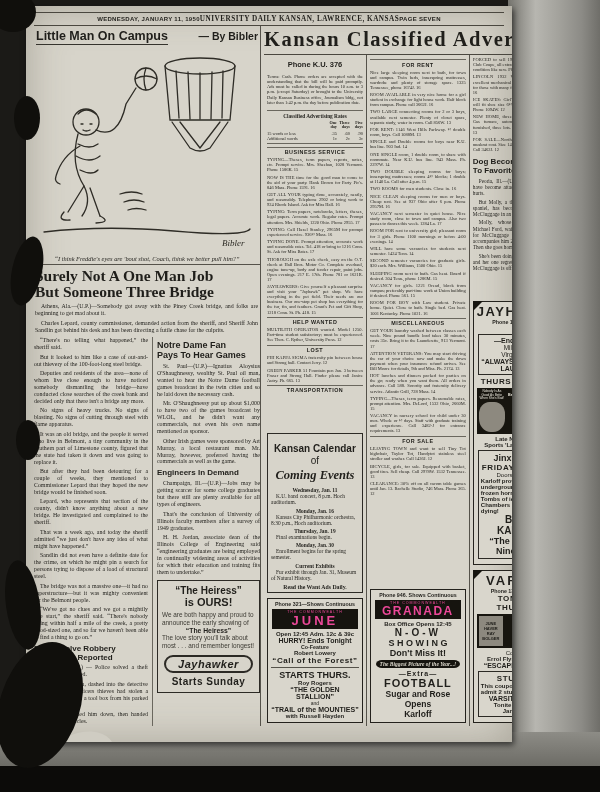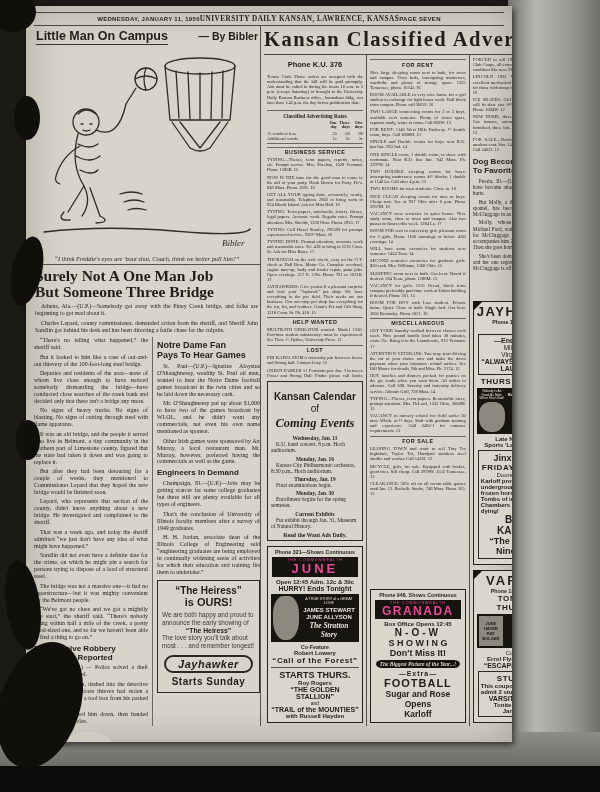--- a/index.html
+++ b/index.html
@@ -334,29 +334,20 @@
             </div>
 
             <div class="tad">
               <div class="ph">Phone 321—Shows Continuous</div>
               <div class="blackbanner">
                 <span class="bb-brand">THE COMMONWEALTH</span>
                 <span class="bb-name">JUNE</span>
               </div>
               <div class="bold6">Open 12:45 Adm. 12c &amp; 39c</div>
               <div class="bold7">HURRY! Ends Tonight</div>
-              <div class="poster" style="height:44px;">
-                <div class="pgray" style="width:26px;"></div>
-                <div style="flex:1;display:flex;flex-direction:column;justify-content:space-around;">
-                  <div class="whitetiny">A TRUE STORY of a GREAT LOVE</div>
-                  <div class="bold6">JAMES STEWART</div>
-                  <div class="bold6">JUNE ALLYSON</div>
-                  <div class="script" style="font-size:7.5px;">The Stratton Story</div>
-                </div>
-              </div>
               <div class="ph">Co-Feature</div>
               <div class="bold6">Robert Lowery</div>
               <div class="bold8">“Call of the Forest”</div>
               <hr class="hrline">
               <div class="bold9">STARTS THURS.</div>
               <div class="bold6">Roy Rogers</div>
               <div class="bold7">“THE GOLDEN STALLION”</div>
               <div style="font-size:5px;">and</div>
               <div class="bold7">“TRAIL of the MOUNTIES”</div>
               <div class="bold6">with Russell Hayden</div>

